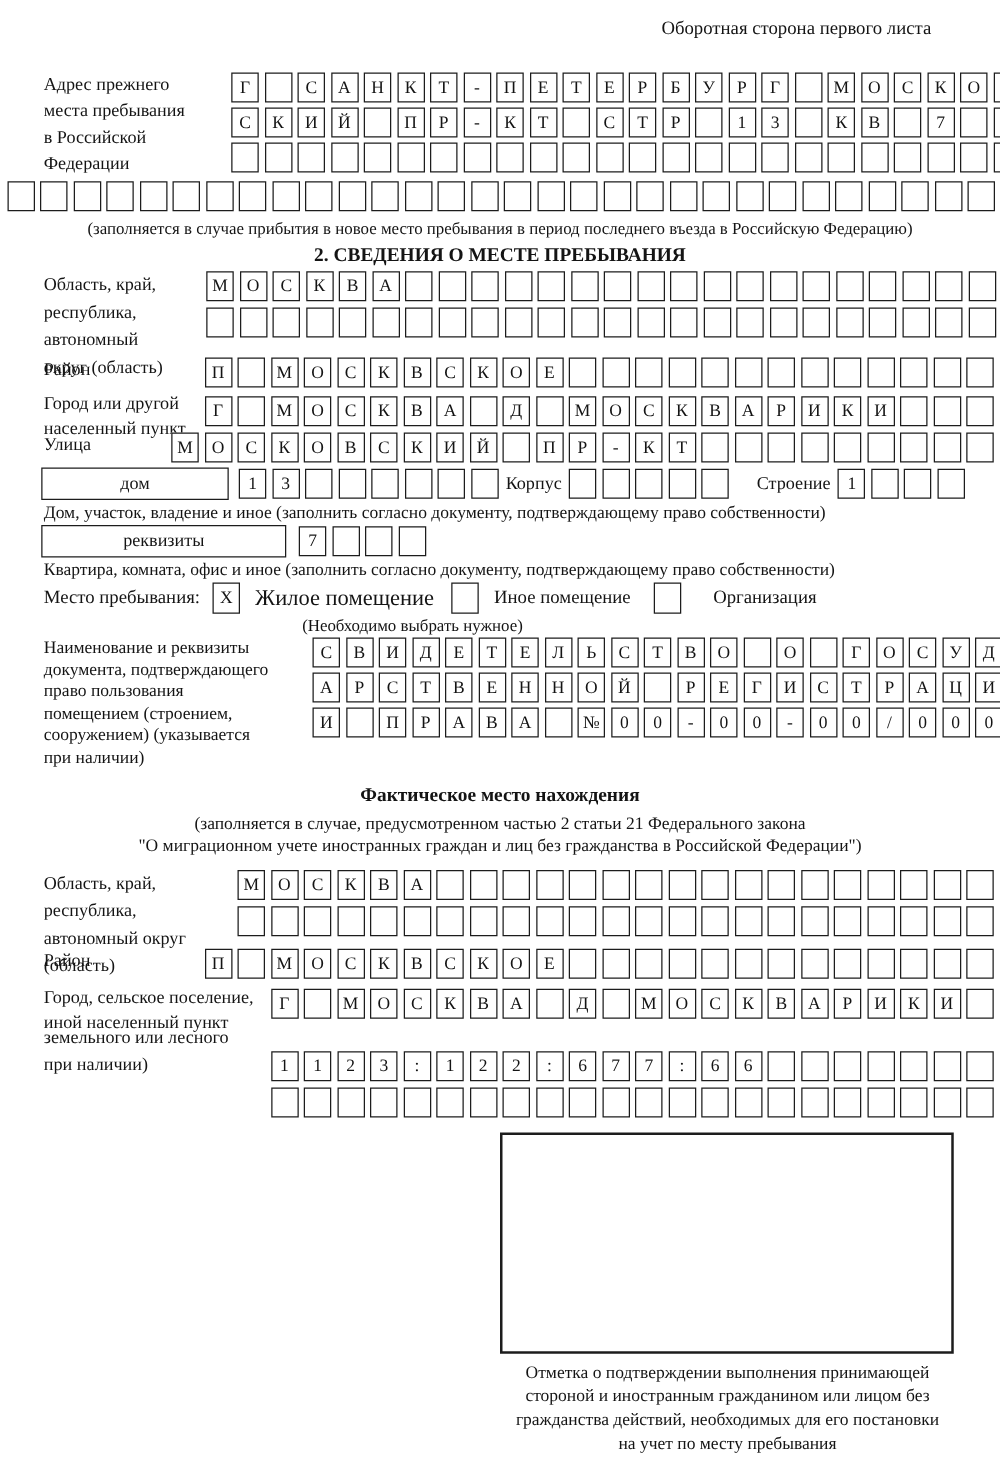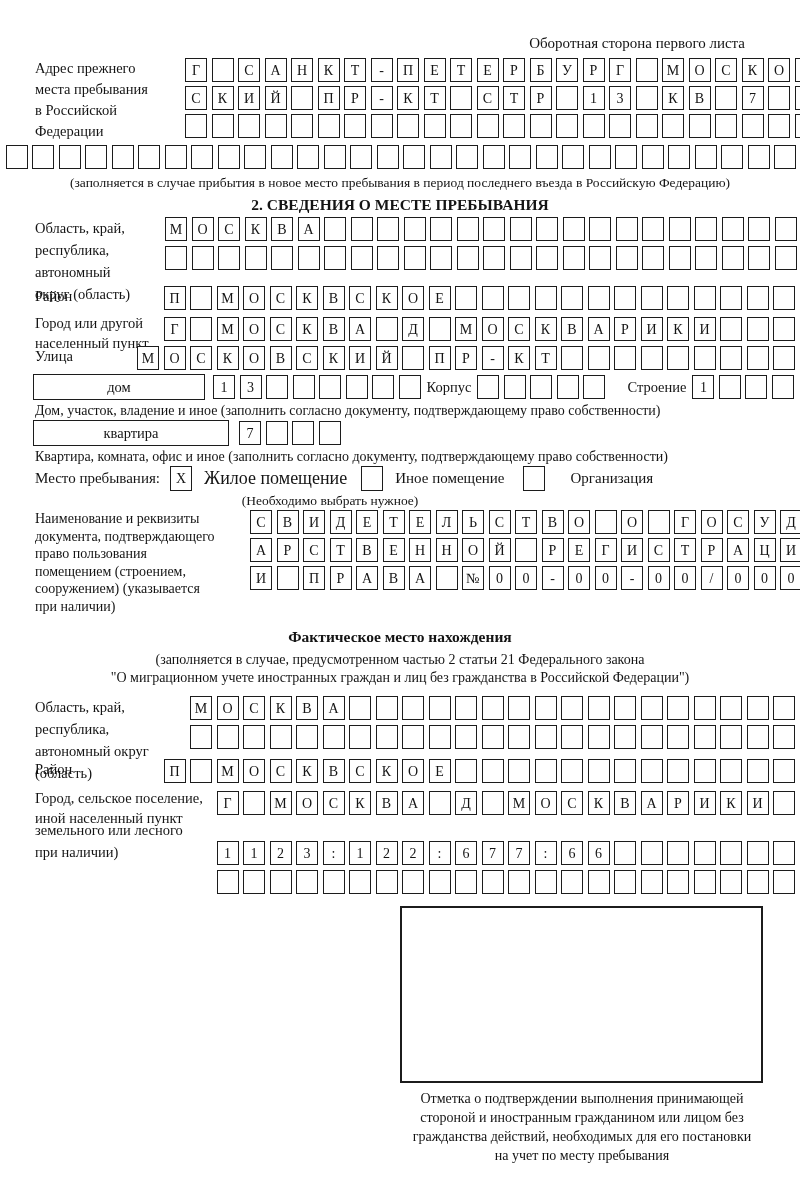--- a/index.html
+++ b/index.html
@@ -37,21 +37,21 @@
   .small-lh { line-height:19.5px; }
   .stampbox { position:absolute; border:2px solid #1c1c1c; background:#fff; }
   .caption { font-size:14px; line-height:19px; text-align:center; }
   .inline-lbl { flex:none; font-size:14.5px; }
 </style>
 </head>
 <body>
 
 <div class="page">
 
-  <div class="abs" style="top:15px; right:55px; font-size:15px;margin-top:20px;">Оборотная сторона первого листа</div>
+  <div class="abs" style="top:15px; right:55px; font-size:15px;">Оборотная сторона первого листа</div>
 
   <div class="sec" style="top:58px;">
     <div class="label" style="width:150px;">
       <div>Адрес прежнего</div>
       <div>места пребывания</div>
       <div>в Российской</div>
       <div>Федерации</div>
     </div>
     <div class="rows">
       <div class="cellrow">
@@ -323,21 +323,21 @@
         <div class="cell"></div>
         <div class="cell"></div>
         <div class="cell"></div>
         <div class="cell"></div>
         <div class="cell"></div>
         <div class="cell"></div>
       </div>
   </div>
 
   <div class="abs" style="top:374px; left:33px; right:5px; display:flex; align-items:center;">
-    <div class="widebox" style="width:172px;">дом</div>
+    <div class="widebox" style="width:150px;">дом</div>
     <div class="cellrow inline" style="margin-left:8px;">
         <div class="cell">1</div>
         <div class="cell">3</div>
         <div class="cell"></div>
         <div class="cell"></div>
         <div class="cell"></div>
         <div class="cell"></div>
         <div class="cell"></div>
         <div class="cell"></div>
       </div>
@@ -353,21 +353,21 @@
     <div class="cellrow inline">
         <div class="cell">1</div>
         <div class="cell"></div>
         <div class="cell"></div>
         <div class="cell"></div>
       </div>
   </div>
   <div class="fieldnote" style="top:403px;">Дом, участок, владение и иное (заполнить согласно документу, подтверждающему право собственности)</div>
 
   <div class="abs" style="top:420px; left:33px; display:flex; align-items:center;">
-    <div class="widebox" style="width:196px;">квартира</div>
+    <div class="widebox" style="width:196px;">реквизиты</div>
     <div class="cellrow inline" style="margin-left:10px;">
         <div class="cell">7</div>
         <div class="cell"></div>
         <div class="cell"></div>
         <div class="cell"></div>
       </div>
   </div>
   <div class="fieldnote" style="top:449px;">Квартира, комната, офис и иное (заполнить согласно документу, подтверждающему право собственности)</div>
 
   <div class="abs" style="top:466px; left:35px; display:flex; align-items:center;">

